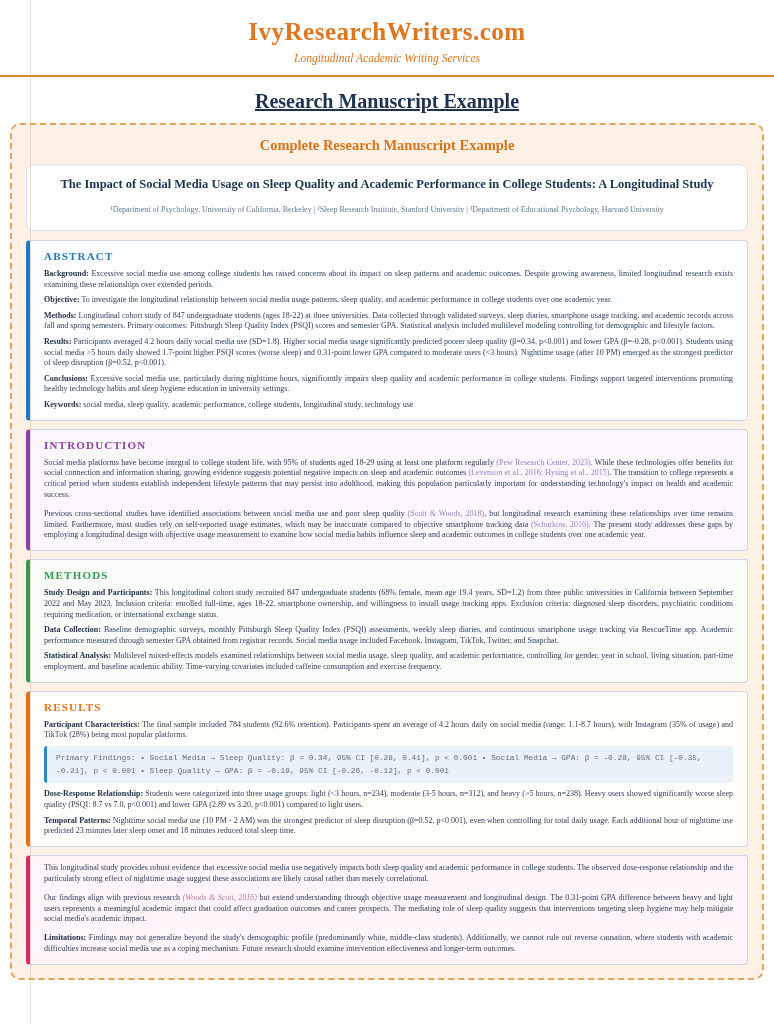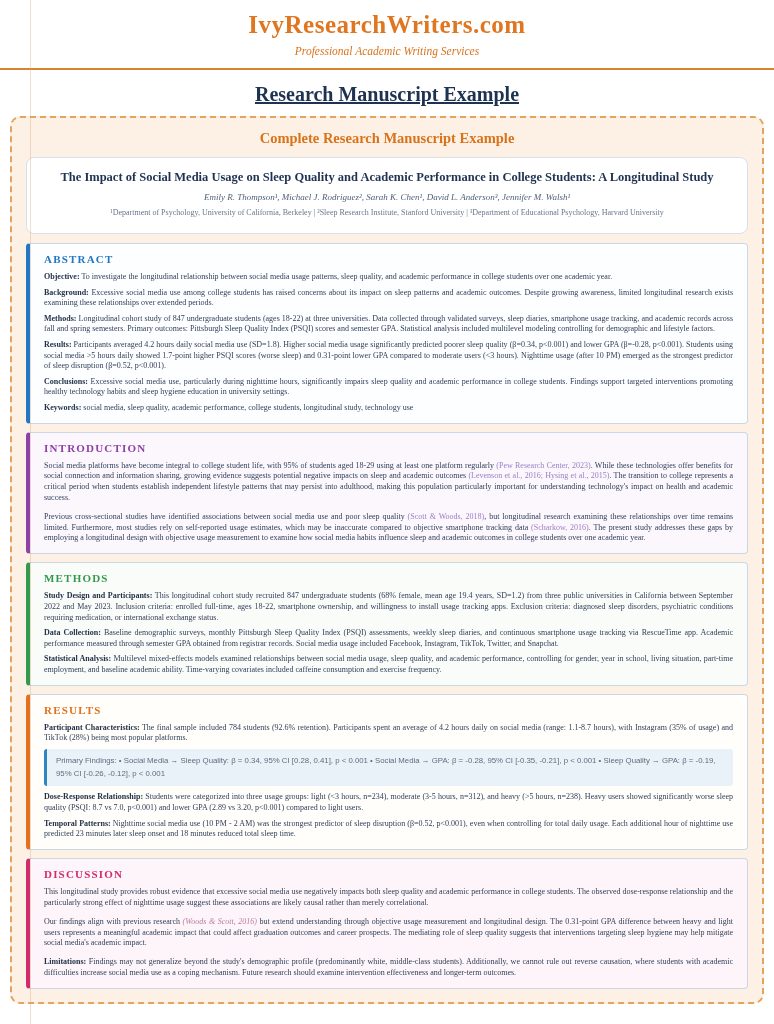--- a/index.html
+++ b/index.html
@@ -2,81 +2,80 @@
 <html><head>
 <meta charset="utf-8">
 <style>
   html,body{margin:0;padding:0;}
   body{
     width:774px;height:1024px;overflow:hidden;position:relative;
     background:#ffffff;font-family:"Liberation Serif", serif;color:#32405a;
   }
   .artifact-line{position:absolute;left:30px;top:0;width:1px;height:1024px;
     background:rgba(205,160,115,0.35);pointer-events:none;z-index:9;}
-  header{text-align:center;padding-top:11px;}
+  header{text-align:center;padding-top:18px;}
   .site-title{color:#e0761f;font-size:25px;font-weight:bold;margin:0;letter-spacing:.5px;}
   .tagline{color:#d9731a;font-style:italic;font-size:11.5px;margin:6px 0 0;}
   .header-rule{border:none;border-top:2px solid #d68430;margin:11px 0 0;}
   .page-heading{text-align:center;color:#1e3252;font-size:20px;font-weight:bold;
     text-decoration:underline;margin:13px 0 10px;}
   .container{margin:0 10px;background:#fdf1e6;border:2px dashed #e2a45f;border-radius:10px;
     padding:8px 14px 5px;}
   .container-heading{text-align:center;color:#d9731a;font-size:14.5px;font-weight:bold;margin:4px 0 10px;}
   .title-card{background:#ffffff;border:1px solid #d9e0ea;border-radius:8px;
     padding:10px 22px;text-align:center;margin-bottom:9px;}
-  .ms-title{color:#1e3252;font-size:12.5px;font-weight:bold;line-height:1.3;margin:1px 0 7px;}
+  .ms-title{color:#1e3252;font-size:12.5px;font-weight:bold;line-height:1.3;margin:1px 0 13px;}
   .ms-authors{color:#50617a;font-style:italic;font-size:9px;margin:0 0 6px;}
   .ms-affiliations{color:#68778c;font-size:8px;margin:0 0 6px;}
   .ms-meta{color:#5a6a80;font-size:7.5px;font-weight:bold;margin:0;}
   .section{background:#ffffff;border:1px solid #ccd7e6;border-radius:4px;
     border-left:4px solid #888;padding:7px 14px 9px;margin-bottom:8px;}
   .section h2{font-size:11px;font-weight:bold;letter-spacing:1.2px;margin:2px 0 7px;}
   .section p{font-size:8px;line-height:1.35;text-align:justify;margin:0 0 4.5px;}
   .section p:last-child{margin-bottom:0;}
   .section p strong{color:#243248;}
   .spaced p{margin-bottom:8px;}
   .spaced p:last-child{margin-bottom:0;}
   .sec-abstract{background:#fdfeff;}
   .sec-introduction{background:#fbf7fd;}
   .sec-methods{background:#fafcf9;}
   .sec-results{background:#fffefb;}
   .sec-discussion{background:#fdf5f9;}
   .sec-introduction .seg-cite{color:#9b7fc4;}
   .sec-discussion .seg-cite{color:#bd7a9e;font-style:italic;}
   .seg-bold{font-weight:bold;color:#243248;}
   .code-block{background:#eaf2f9;border-left:3px solid #2e86c1;border-radius:3px;
-    padding:6px 9px;font-family:Liberation Sans, sans-serif;font-size:7.8px;
+    padding:6px 9px;font-family:Liberation Mono, monospace;font-size:7.8px;
     color:#5d6d7e;line-height:1.65;margin:2px 0 6px;text-align:left;}
 </style>
 </head>
 <body>
 
 <div class="artifact-line"></div>
 
 <header>
   <h1 class="site-title">IvyResearchWriters.com</h1>
-  <p class="tagline">Professional Academic Writing Services</p>
+  <p class="tagline">Longitudinal Academic Writing Services</p>
 </header>
 <hr class="header-rule">
 
 <h2 class="page-heading">Research Manuscript Example</h2>
 
 <div class="container">
   <h3 class="container-heading">Complete Research Manuscript Example</h3>
 
   <div class="title-card">
     <div class="ms-title">The Impact of Social Media Usage on Sleep Quality and Academic Performance in College Students: A Longitudinal Study</div>
-    <div class="ms-authors">Emily R. Thompson¹, Michael J. Rodriguez², Sarah K. Chen¹, David L. Anderson³, Jennifer M. Walsh¹</div>
     <div class="ms-affiliations">¹Department of Psychology, University of California, Berkeley | ²Sleep Research Institute, Stanford University | ³Department of Educational Psychology, Harvard University</div>
   </div>
 
   <section class="section sec-abstract" style="border-left-color: rgb(34, 118, 195);">
     <h2 style="color: rgb(34, 118, 195);">ABSTRACT</h2>
+    <p><strong>Background:</strong> <span>Excessive social media use among college students has raised concerns about its impact on sleep patterns and academic outcomes. Despite growing awareness, limited longitudinal research exists examining these relationships over extended periods.</span></p>
     <p><strong>Objective:</strong> <span>To investigate the longitudinal relationship between social media usage patterns, sleep quality, and academic performance in college students over one academic year.</span></p>
-    <p><strong>Background:</strong> <span>Excessive social media use among college students has raised concerns about its impact on sleep patterns and academic outcomes. Despite growing awareness, limited longitudinal research exists examining these relationships over extended periods.</span></p>
     <p><strong>Methods:</strong> <span>Longitudinal cohort study of 847 undergraduate students (ages 18-22) at three universities. Data collected through validated surveys, sleep diaries, smartphone usage tracking, and academic records across fall and spring semesters. Primary outcomes: Pittsburgh Sleep Quality Index (PSQI) scores and semester GPA. Statistical analysis included multilevel modeling controlling for demographic and lifestyle factors.</span></p>
     <p><strong>Results:</strong> <span>Participants averaged 4.2 hours daily social media use (SD=1.8). Higher social media usage significantly predicted poorer sleep quality (β=0.34, p&lt;0.001) and lower GPA (β=-0.28, p&lt;0.001). Students using social media &gt;5 hours daily showed 1.7-point higher PSQI scores (worse sleep) and 0.31-point lower GPA compared to moderate users (&lt;3 hours). Nighttime usage (after 10 PM) emerged as the strongest predictor of sleep disruption (β=0.52, p&lt;0.001).</span></p>
     <p><strong>Conclusions:</strong> <span>Excessive social media use, particularly during nighttime hours, significantly impairs sleep quality and academic performance in college students. Findings support targeted interventions promoting healthy technology habits and sleep hygiene education in university settings.</span></p>
     <p><strong>Keywords:</strong> <span>social media, sleep quality, academic performance, college students, longitudinal study, technology use</span></p>
   </section>
 
   <section class="section sec-introduction spaced" style="border-left-color: rgb(142, 63, 168);">
     <h2 style="color: rgb(142, 63, 168);">INTRODUCTION</h2>
     <p><span>Social media platforms have become integral to college student life, with 95% of students aged 18-29 using at least one platform regularly </span><span class="seg-cite">(Pew Research Center, 2023)</span><span>. While these technologies offer benefits for social connection and information sharing, growing evidence suggests potential negative impacts on sleep and academic outcomes </span><span class="seg-cite">(Levenson et al., 2016; Hysing et al., 2015)</span><span>. The transition to college represents a critical period when students establish independent lifestyle patterns that may persist into adulthood, making this population particularly important for understanding technology's impact on health and academic success.</span></p>
     <p><span>Previous cross-sectional studies have identified associations between social media use and poor sleep quality </span><span class="seg-cite">(Scott &amp; Woods, 2018)</span><span>, but longitudinal research examining these relationships over time remains limited. Furthermore, most studies rely on self-reported usage estimates, which may be inaccurate compared to objective smartphone tracking data </span><span class="seg-cite">(Scharkow, 2016)</span><span>. The present study addresses these gaps by employing a longitudinal design with objective usage measurement to examine how social media habits influence sleep and academic outcomes in college students over one academic year.</span></p>
@@ -91,18 +90,17 @@
 
   <section class="section sec-results" style="border-left-color: rgb(226, 113, 29);">
     <h2 style="color: rgb(226, 113, 29);">RESULTS</h2>
     <p><strong>Participant Characteristics:</strong> <span>The final sample included 784 students (92.6% retention). Participants spent an average of 4.2 hours daily on social media (range: 1.1-8.7 hours), with Instagram (35% of usage) and TikTok (28%) being most popular platforms.</span></p>
     <div class="code-block" style="border-left-color: rgb(46, 134, 193);">Primary Findings: • Social Media → Sleep Quality: β = 0.34, 95% CI [0.28, 0.41], p &lt; 0.001 • Social Media → GPA: β = -0.28, 95% CI [-0.35, -0.21], p &lt; 0.001 • Sleep Quality → GPA: β = -0.19, 95% CI [-0.26, -0.12], p &lt; 0.001</div>
     <p><strong>Dose-Response Relationship:</strong> <span>Students were categorized into three usage groups: light (&lt;3 hours, n=234), moderate (3-5 hours, n=312), and heavy (&gt;5 hours, n=238). Heavy users showed significantly worse sleep quality (PSQI: 8.7 vs 7.0, p&lt;0.001) and lower GPA (2.89 vs 3.20, p&lt;0.001) compared to light users.</span></p>
     <p><strong>Temporal Patterns:</strong> <span>Nighttime social media use (10 PM - 2 AM) was the strongest predictor of sleep disruption (β=0.52, p&lt;0.001), even when controlling for total daily usage. Each additional hour of nighttime use predicted 23 minutes later sleep onset and 18 minutes reduced total sleep time.</span></p>
   </section>
 
   <section class="section sec-discussion spaced" style="border-left-color: rgb(210, 43, 107);">
-    <h2 style="color: rgb(210, 43, 107);">DISCUSSION</h2>
     <p><span>This longitudinal study provides robust evidence that excessive social media use negatively impacts both sleep quality and academic performance in college students. The observed dose-response relationship and the particularly strong effect of nighttime usage suggest these associations are likely causal rather than merely correlational.</span></p>
     <p><span>Our findings align with previous research </span><span class="seg-cite">(Woods &amp; Scott, 2016)</span><span> but extend understanding through objective usage measurement and longitudinal design. The 0.31-point GPA difference between heavy and light users represents a meaningful academic impact that could affect graduation outcomes and career prospects. The mediating role of sleep quality suggests that interventions targeting sleep hygiene may help mitigate social media's academic impact.</span></p>
     <p><span class="seg-bold">Limitations:</span><span> Findings may not generalize beyond the study's demographic profile (predominantly white, middle-class students). Additionally, we cannot rule out reverse causation, where students with academic difficulties increase social media use as a coping mechanism. Future research should examine intervention effectiveness and longer-term outcomes.</span></p>
   </section>
 </div>
 
 </body></html>

